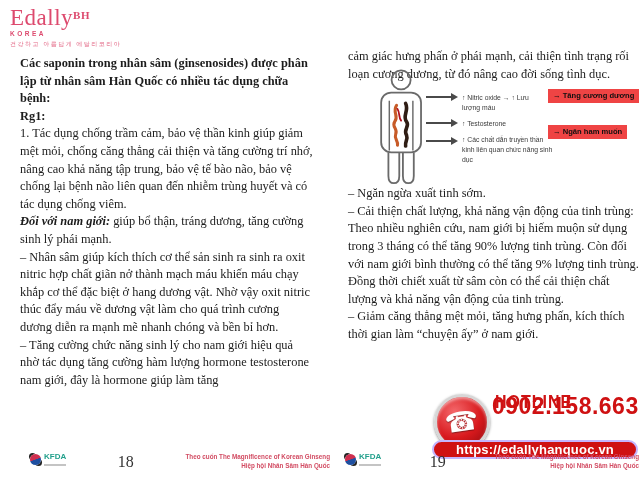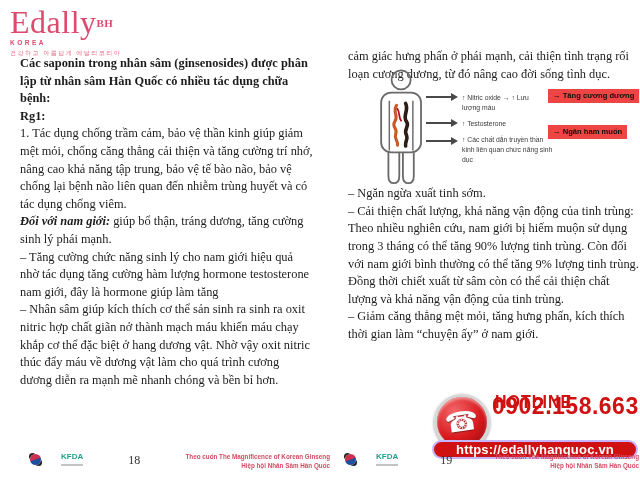--- a/index.html
+++ b/index.html
@@ -1,21 +1,21 @@
 <!DOCTYPE html>
 <html><head>
 <meta charset="utf-8">
 <style>
   html,body{margin:0;padding:0;background:#ffffff;}
   #stage{position:relative;width:640px;height:480px;background:#ffffff;overflow:hidden;
          font-family:"Liberation Serif", serif;color:#1c1c1c;}
 
   
   .logo{position:absolute;left:10px;top:6px;color:#dd4a6e;line-height:1;}
-  .logo .word{font-size:32px;font-weight:400;letter-spacing:0.5px;}
+  .logo .word{font-size:23px;font-weight:400;letter-spacing:0.5px;}
   .logo .sup{font-size:11px;font-weight:700;vertical-align:super;letter-spacing:0.5px;}
   .logo .korea{font-size:6.5px;letter-spacing:2.5px;margin-top:2px;font-family:"Liberation Sans",sans-serif;font-weight:700;}
   .logo .tagline{font-size:6px;letter-spacing:1.5px;margin-top:3px;font-family:"Liberation Sans",sans-serif;opacity:.85;}
 
   
   .page-left{position:absolute;left:20px;top:55px;width:294px;}
   .page-right{position:absolute;left:348px;top:48px;width:291px;}
   .para{margin:0;font-size:12.4px;line-height:17.6px;}
   .bold{font-weight:700;}
   .lead{font-weight:700;font-style:italic;}
@@ -42,27 +42,27 @@
   .hotline-number{position:absolute;left:60px;top:2px;color:#cf1112;font-size:23px;font-weight:800;
                   letter-spacing:0.5px;white-space:nowrap;}
   .website-pill{position:absolute;left:0;top:49px;width:206px;height:19px;background:#cf1112;
                 border:2px solid #c4b5fd;border-radius:12px;display:flex;align-items:center;justify-content:center;
                 color:#ffffff;font-size:13px;font-weight:800;letter-spacing:0.2px;box-sizing:border-box;}
 
   
   .footer{position:absolute;top:452px;height:24px;display:flex;align-items:flex-start;justify-content:space-between;}
   .footer-left{left:30px;width:300px;}
   .footer-right{left:345px;width:294px;}
-  .kfda{display:flex;align-items:flex-start;gap:20px;}
+  .kfda{display:flex;align-items:flex-start;gap:3px;}
   .flag-icon{width:11px;height:11px;border-radius:50%;margin-top:2px;
              background:linear-gradient(160deg,#cf2e4e 48%,#1e4fa0 52%);
              box-shadow:-3px -3px 0 -2px #222, 3px 3px 0 -2px #222;}
   .kfda-text{font:700 8px/1 "Liberation Sans",sans-serif;color:#23a08c;margin-top:1px;}
   .kfda-sub{width:22px;height:2px;background:#c4c4c4;margin-top:3px;}
-  .pagenum{font-size:12px;color:#333;margin-top:1px;}
+  .pagenum{font-size:16px;color:#333;margin-top:1px;}
   .credit{font:700 6.3px/1.45 "Liberation Sans",sans-serif;color:#d24b62;text-align:right;}
 </style>
 </head>
 <body>
 
 <div id="stage">
 
   <div class="logo">
     <div>
       <span class="word">Edally</span><span class="sup">BH</span>
@@ -71,22 +71,22 @@
     <div class="tagline">건강하고 아름답게 에달리코리아</div>
   </div>
 
   <div class="page-left">
     <p class="para bold">Các saponin trong nhân sâm (ginsenosides) được phân lập từ nhân sâm Hàn Quốc có nhiều tác dụng chữa bệnh:</p>
     <p class="para bold">Rg1:</p>
     <p class="para">1. Tác dụng chống trầm cảm, bảo vệ thần kinh giúp giảm mệt mỏi, chống căng thẳng cải thiện và tăng cường trí nhớ, nâng cao khả năng tập trung, bảo vệ tế bào não, bảo vệ chống lại bệnh não liên quan đến nhiễm trùng huyết và có tác dụng chống viêm.</p>
     <p class="para">
       <span class="lead">Đối với nam giới:</span><span> giúp bổ thận, tráng dương, tăng cường sinh lý phái mạnh.</span>
     </p>
+    <p class="para">– Nhân sâm giúp kích thích cơ thể sản sinh ra sinh ra oxit nitric hợp chất giãn nở thành mạch máu khiến máu chạy khắp cơ thể đặc biệt ở hang dương vật. Nhờ vậy oxit nitric thúc đẩy máu về dương vật làm cho quá trình cương dương diễn ra mạnh mẽ nhanh chóng và bền bỉ hơn.</p>
     <p class="para">– Tăng cường chức năng sinh lý cho nam giới hiệu quả nhờ tác dụng tăng cường hàm lượng hormone testosterone nam giới, đây là hormone giúp làm tăng</p>
-    <p class="para">– Nhân sâm giúp kích thích cơ thể sản sinh ra sinh ra oxit nitric hợp chất giãn nở thành mạch máu khiến máu chạy khắp cơ thể đặc biệt ở hang dương vật. Nhờ vậy oxit nitric thúc đẩy máu về dương vật làm cho quá trình cương dương diễn ra mạnh mẽ nhanh chóng và bền bỉ hơn.</p>
   </div>
 
   <div class="page-right">
     <p class="para">cảm giác hưng phấn ở phái mạnh, cải thiện tình trạng rối loạn cương dương, từ đó nâng cao đời sống tình dục.</p>
 
     <div class="diagram">
       <svg class="figure" width="84" height="116" viewBox="0 0 90 128">
         <circle cx="44" cy="12" r="10.5" fill="none" stroke="#6a6a6a" stroke-width="2"></circle>
         <rect x="22" y="26" width="44" height="66" rx="11" fill="none" stroke="#6a6a6a" stroke-width="2"></rect>
         <path d="M31,35 V90" fill="none" stroke="#6a6a6a" stroke-width="1.6"></path>

